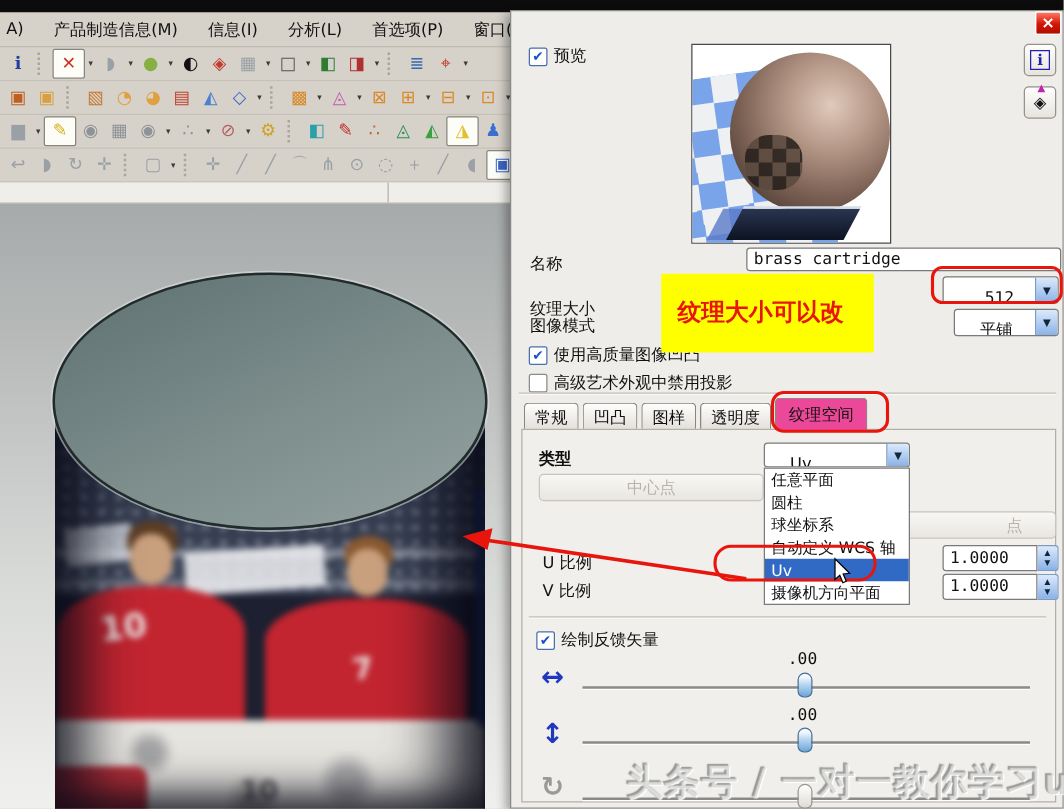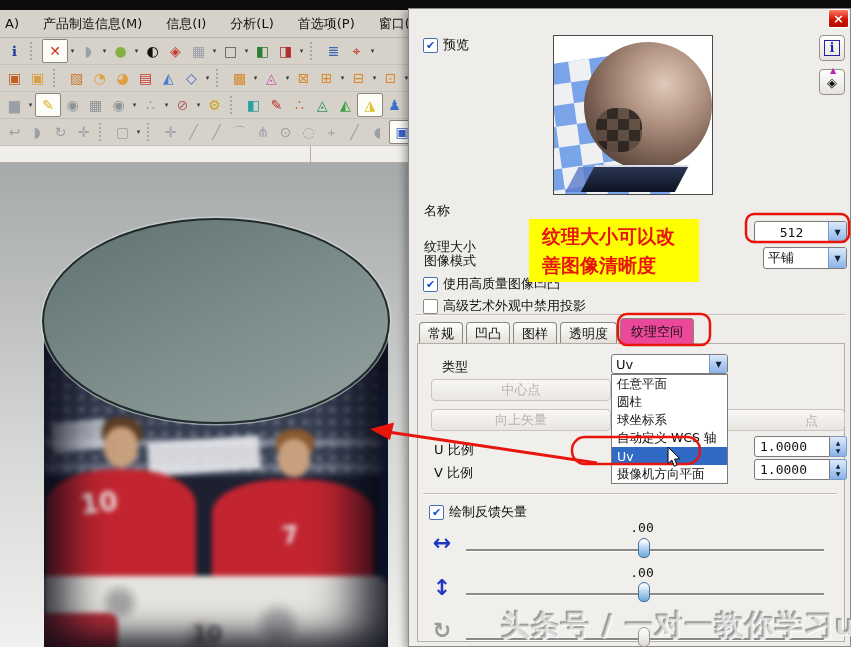--- a/index.html
+++ b/index.html
@@ -93,21 +93,21 @@
     border:1px solid #96928a;border-radius:4px;display:flex;align-items:center;justify-content:center;box-sizing:border-box;}
   #btn-info .g{width:14px;height:14px;border:1px solid #2222aa;color:#2222aa;font-family:"DejaVu Serif",serif;
     font-weight:bold;font-size:12px;display:flex;align-items:center;justify-content:center;}
   #btn-apply .g{position:relative;font-size:13px;color:#111;}
   #btn-apply .g .tri{position:absolute;left:3px;top:-9px;font-size:8px;color:#c022b0;}
 
   .lbl{position:absolute;white-space:nowrap;}
   .text-input{position:absolute;background:#fff;border:1px solid #7a7a7a;border-radius:3px;
     font-family:"DejaVu Sans Mono","Liberation Mono",monospace;font-size:13px;padding:1px 5px;box-sizing:border-box;display:flex;align-items:center;}
   .combo{position:absolute;background:#fff;border:1px solid #7a7a7a;border-radius:3px;display:flex;box-sizing:border-box;overflow:hidden;}
-  .combo .val{flex:1;display:flex;align-items:center;padding:4px 4px;}
+  .combo .val{flex:1;display:flex;align-items:center;padding:16px 4px;margin-left:16px;}
   .combo .val.ctr{justify-content:center;font-family:"DejaVu Sans Mono","Liberation Mono",monospace;}
   .combo .btn{width:17px;background:linear-gradient(#dceafc,#8ab2e6);border-left:1px solid #7a9cc6;
     display:flex;align-items:center;justify-content:center;font-size:8px;color:#10243c;flex:none;}
 
   #note{left:120px;top:210px;width:170px;height:63px;background:#ffff00;z-index:6;
     display:flex;flex-direction:column;justify-content:center;padding-left:13px;box-sizing:border-box;}
   #note div{color:#e8150d;font-weight:bold;font-size:19px;line-height:29px;white-space:nowrap;}
 
   .sep-line{position:absolute;height:1px;background:#c3bfb7;box-shadow:0 1px 0 #fbfaf8;}
 
@@ -301,36 +301,36 @@
   </div>
 
   <div class="abs sq-btn" id="btn-info" style="top:26px;">
     <span class="g">i</span>
   </div>
   <div class="abs sq-btn" id="btn-apply" style="top:60px;">
     <span class="g">◈<span class="tri">▲</span></span>
   </div>
 
   <div class="lbl" style="left:15px;top:193px;">名称</div>
+  <div class="text-input" style="left:188px;top:189px;width:252px;height:19px;">brass cartridge</div>
 
   <div class="lbl" style="left:15px;top:229px;">纹理大小</div>
   <div class="combo" style="left:345px;top:212px;width:93px;height:22px;">
     <span class="val ctr">512</span>
     <span class="btn">▼</span>
   </div>
 
   <div class="lbl" style="left:15px;top:243px;">图像模式</div>
   <div class="combo" style="left:354px;top:238px;width:84px;height:22px;">
     <span class="val">平铺</span>
     <span class="btn">▼</span>
   </div>
 
   <div class="abs" id="note">
     <div>纹理大小可以改</div>
-    <div>善图像清晰度</div>
   </div>
 
   <div class="cb" style="left:14px;top:266px;z-index:1;">
     <span class="bx">✔</span>
     <span>使用高质量图像凹凸</span>
   </div>
   <div class="cb" style="left:14px;top:288px;">
     <span class="bx un">✔</span>
     <span>高级艺术外观中禁用投影</span>
   </div>
@@ -339,28 +339,27 @@
 
   <div class="abs" id="tabs">
       <div class="tab">常规</div>
       <div class="tab">凹凸</div>
       <div class="tab">图样</div>
       <div class="tab">透明度</div>
       <div class="tab active">纹理空间</div>
     </div>
   <div class="abs" id="panel"></div>
 
-  <div class="lbl" style="left:33px;top:349px;">类型</div>
+  <div class="lbl" style="left:22px;top:349px;font-weight:bold;">类型</div>
   <div class="combo" style="left:202px;top:345px;width:117px;height:20px;">
     <span class="val">Uv</span>
     <span class="btn">▼</span>
   </div>
 
   <div class="dbtn" style="left:22px;top:370px;width:180px;height:22px;">中心点</div>
-  <div class="dbtn" style="left:22px;top:400px;width:180px;height:22px;">向上矢量</div>
   <div class="dbtn" style="left:240px;top:400px;width:196px;height:22px;">
     <span class="frag" style="left:155px;">点</span>
   </div>
 
   <div class="abs" id="dd-list">
       <div class="opt">任意平面</div>
       <div class="opt">圆柱</div>
       <div class="opt">球坐标系</div>
       <div class="opt">自动定义 WCS 轴</div>
       <div class="opt selected">Uv</div>

